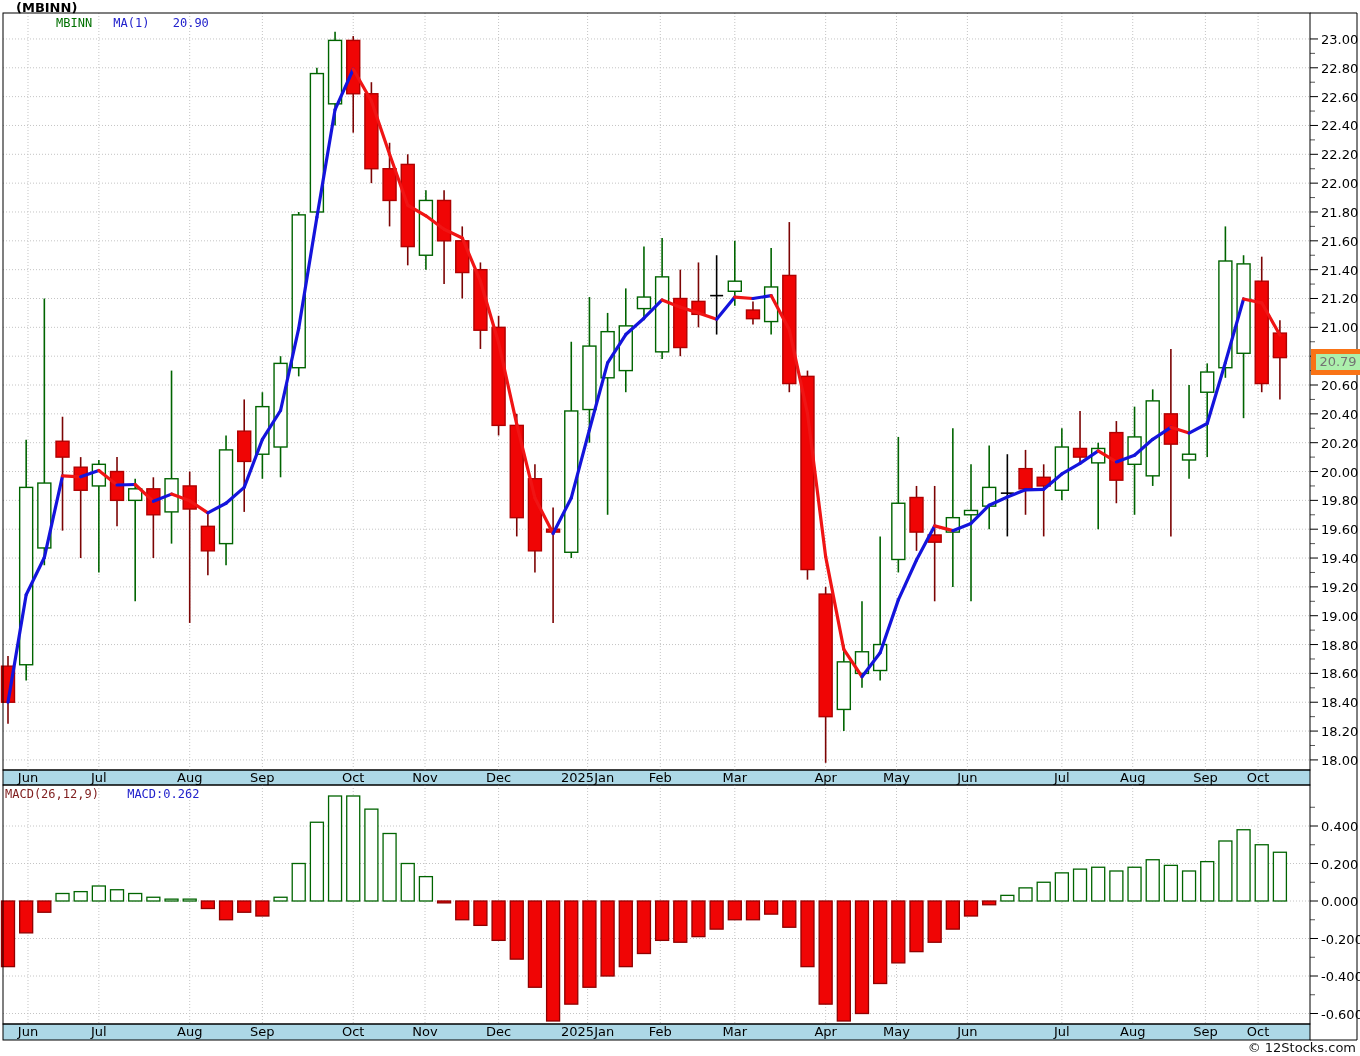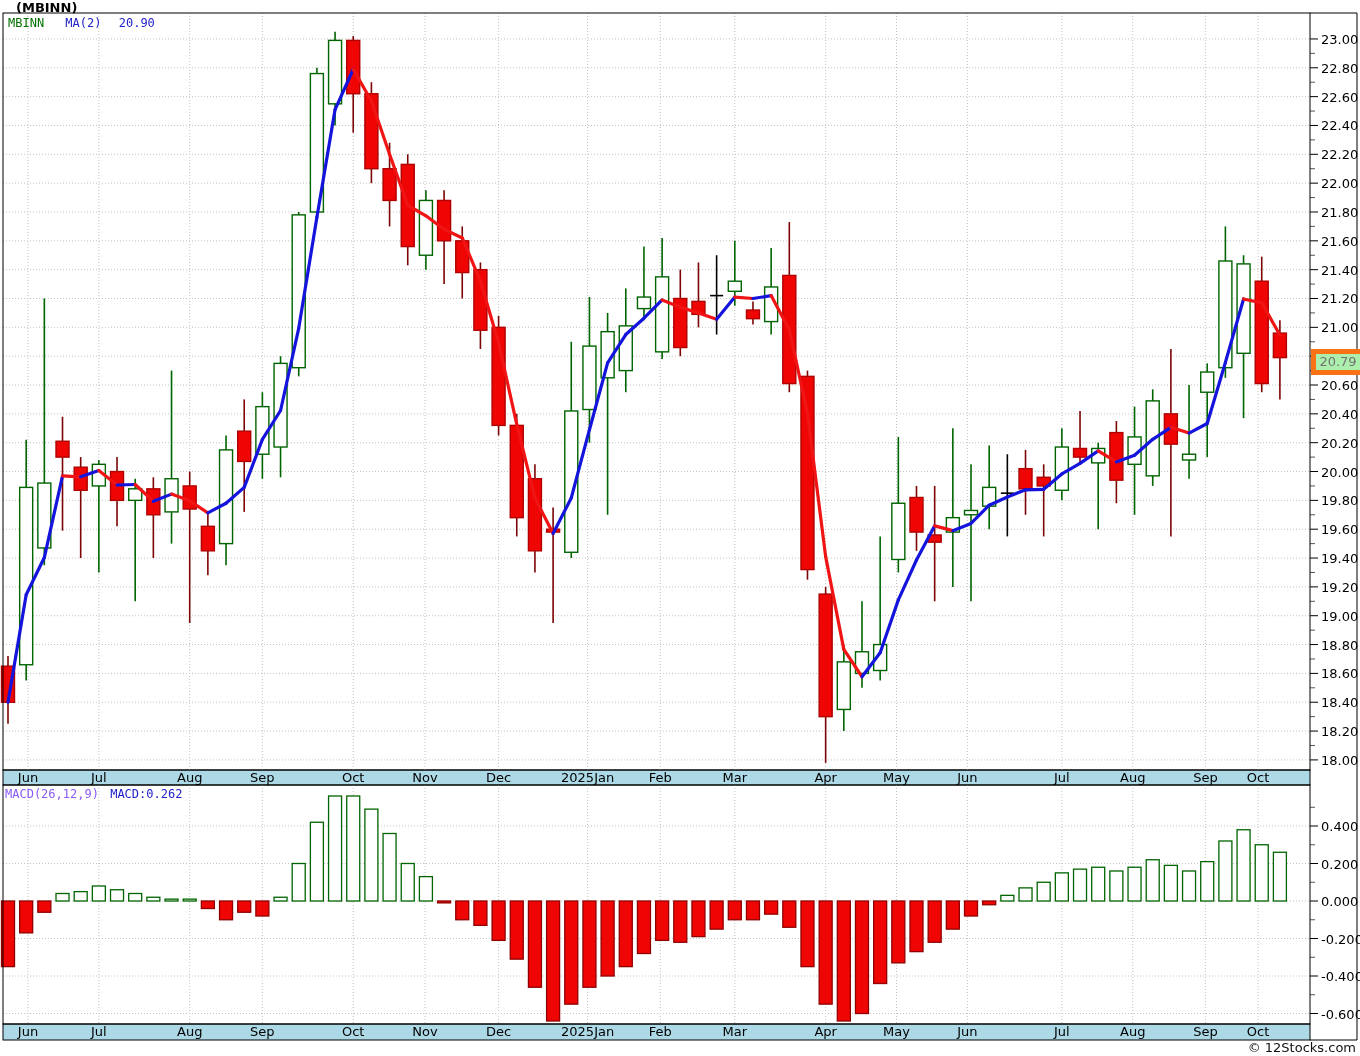--- a/index.html
+++ b/index.html
@@ -2,26 +2,26 @@
 <html><head>
 <meta charset="utf-8">
 <style>
   html,body{margin:0;padding:0;background:#fff;}
   body{width:1360px;height:1056px;position:relative;overflow:hidden;
        font-family:"DejaVu Sans","Liberation Sans",sans-serif;}
   #chart-svg{position:absolute;left:0;top:0;}
   .overlay{position:absolute;white-space:nowrap;}
   .title{left:4px;top:0px;font-size:13px;font-weight:bold;color:#000;margin-left:12px;}
   .legend{left:8px;top:16px;font-size:12px;font-family:"DejaVu Sans Mono","Liberation Mono",monospace;}
-  .legend .sym{color:#007000;}
+  .legend .sym{color:#007000;margin-left:48px;}
   .legend .ma{color:#2222cc;margin-left:14px;}
-  .legend .maval{color:#2222cc;margin-left:10px;}
+  .legend .maval{color:#2222cc;margin-left:16px;}
   .macd-header{left:5px;top:787px;font-size:12px;font-family:"DejaVu Sans Mono","Liberation Mono",monospace;}
-  .macd-header .params{color:#8b5cf6;}
-  .macd-header .val{color:#2222cc;margin-left:4px;}
+  .macd-header .params{color:#7f1d1d;}
+  .macd-header .val{color:#2222cc;margin-left:21px;}
   .badge{left:1311px;top:349px;width:44px;height:16px;background:#acefac;border:5px solid #f97316;
          font-size:13px;color:#737373;text-align:center;line-height:16px;}
   .watermark{right:4px;top:1040px;font-size:13px;color:#111;text-align:right;}
 </style>
 </head>
 <body>
 
 <svg id="chart-svg" width="1360" height="1056">
     <rect x="3" y="770" width="1307" height="15" fill="#add8e6" stroke="#000000"></rect>
     <rect x="3" y="1024" width="1307" height="16" fill="#add8e6" stroke="#000000"></rect>
@@ -507,21 +507,21 @@
     <rect x="3" y="785" width="1307" height="239" fill="none" stroke="#000000"></rect>
     <line x1="1310" y1="13" x2="1357" y2="13" stroke="#000000"></line>
     <line x1="1310" y1="1040" x2="1357" y2="1040" stroke="#000000"></line>
     <line x1="1357" y1="13" x2="1357" y2="1040" stroke="#000000"></line>
   </svg>
 
 <div class="overlay title">(MBINN)</div>
 
 <div class="overlay legend">
   <span class="sym">MBINN</span>
-  <span class="ma">MA(2)</span>
+  <span class="ma">MA(1)</span>
   <span class="maval">20.90</span>
 </div>
 
 <div class="overlay macd-header">
   <span class="params">MACD(26,12,9)</span>
   <span class="val">MACD:0.262</span>
 </div>
 
 <div class="overlay badge" style="top: 348.615px;">20.79</div>
 

